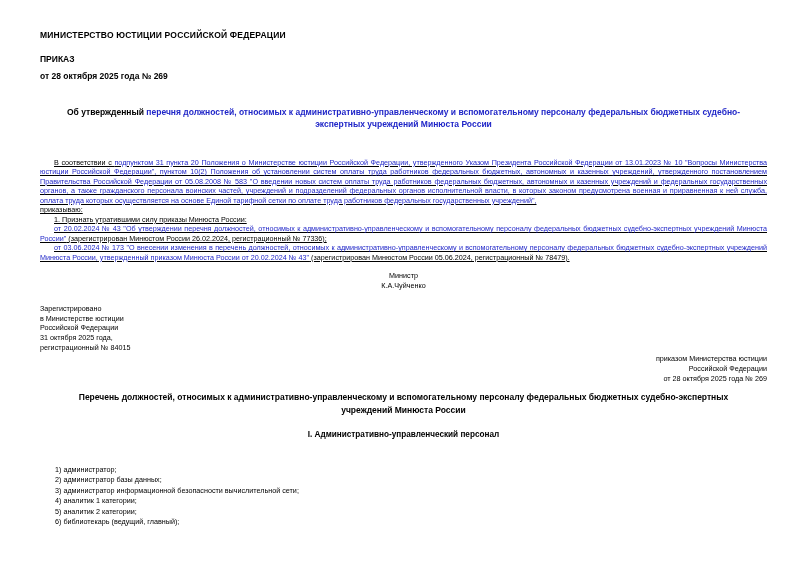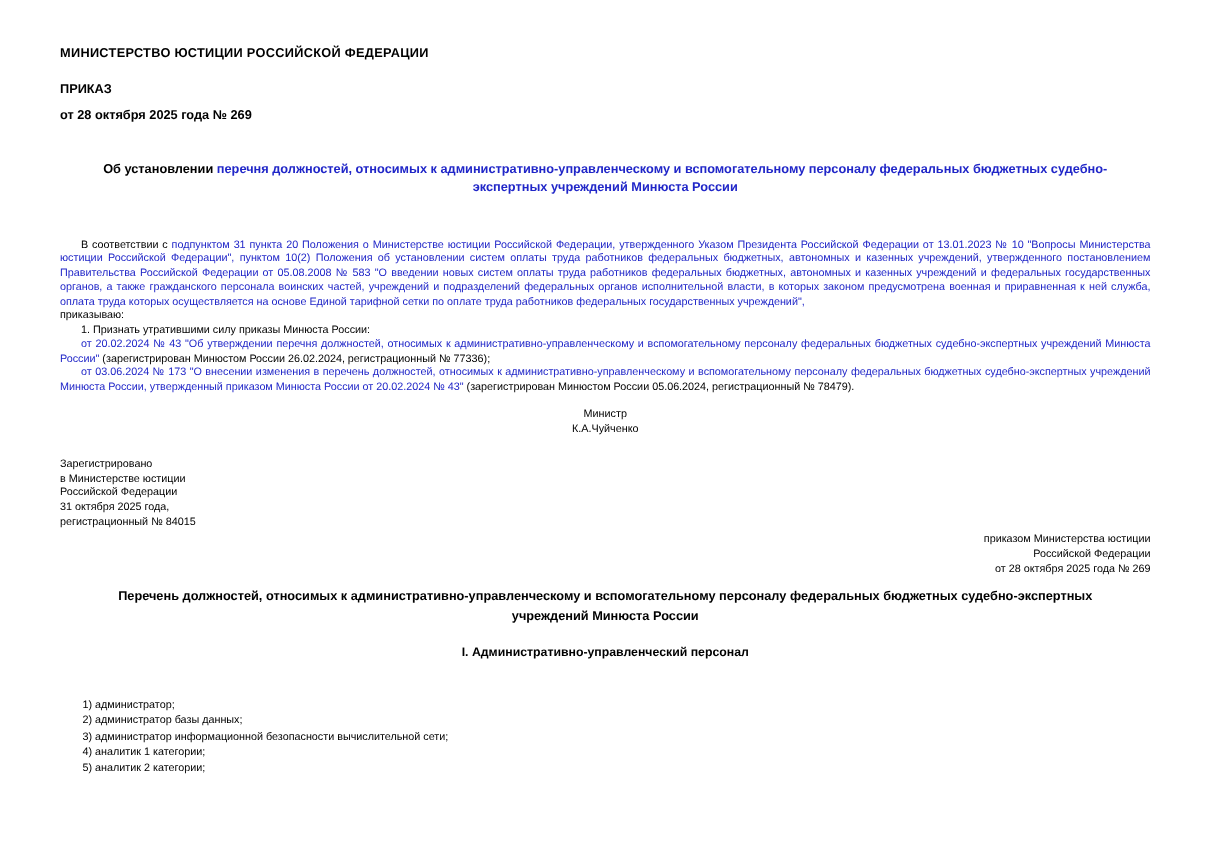--- a/index.html
+++ b/index.html
@@ -19,21 +19,21 @@
 
   
   .doc-title {
     margin-top: 25px; text-align: center; font-weight: bold;
     font-size: 8.5px; line-height: 1.45; padding: 0 8px;
   }
 
   .link { color: #2026c8; }
 
   
-  .doc-body { margin-top: 27px; font-size: 7.2px; line-height: 1.32; }
+  .doc-body { margin-top: 27px; font-size: 7.2px; line-height: 1.32; text-decoration: underline; }
   .doc-body p { margin: 0; text-align: justify; }
   .indent { text-indent: 14px; }
 
   
   .signature { margin-top: 9px; text-align: center; font-size: 7.2px; line-height: 1.35; }
 
   
   .registration { margin-top: 13px; font-size: 7.2px; line-height: 1.38; }
 
   
@@ -51,21 +51,21 @@
 <body>
 
 <div class="page">
 
   <div class="doc-header">
     <div class="ministry">МИНИСТЕРСТВО ЮСТИЦИИ РОССИЙСКОЙ ФЕДЕРАЦИИ</div>
     <div class="doc-type">ПРИКАЗ</div>
     <div class="doc-date">от 28 октября 2025 года № 269</div>
   </div>
 
-  <div class="doc-title"><span>Об установлении </span><span class="link">перечня должностей, относимых к административно-управленческому и вспомогательному персоналу федеральных бюджетных судебно-экспертных учреждений Минюста России</span></div>
+  <div class="doc-title"><span>Об утвержденный </span><span class="link">перечня должностей, относимых к административно-управленческому и вспомогательному персоналу федеральных бюджетных судебно-экспертных учреждений Минюста России</span></div>
 
   <div class="doc-body">
     <p class="indent"><span>В соответствии с </span><span class="link">подпунктом 31 пункта 20 Положения о Министерстве юстиции Российской Федерации, утвержденного Указом Президента Российской Федерации от 13.01.2023 № 10 "Вопросы Министерства юстиции Российской Федерации", пунктом 10(2) Положения об установлении систем оплаты труда работников федеральных бюджетных, автономных и казенных учреждений, утвержденного постановлением Правительства Российской Федерации от 05.08.2008 № 583 "О введении новых систем оплаты труда работников федеральных бюджетных, автономных и казенных учреждений и федеральных государственных органов, а также гражданского персонала воинских частей, учреждений и подразделений федеральных органов исполнительной власти, в которых законом предусмотрена военная и приравненная к ней служба, оплата труда которых осуществляется на основе Единой тарифной сетки по оплате труда работников федеральных государственных учреждений",</span></p>
     <p>приказываю:</p>
     <p class="indent">1. Признать утратившими силу приказы Минюста России:</p>
     <p class="indent"><span class="link">от 20.02.2024 № 43 "Об утверждении перечня должностей, относимых к административно-управленческому и вспомогательному персоналу федеральных бюджетных судебно-экспертных учреждений Минюста России"</span><span> (зарегистрирован Минюстом России 26.02.2024, регистрационный № 77336);</span></p>
     <p class="indent"><span class="link">от 03.06.2024 № 173 "О внесении изменения в перечень должностей, относимых к административно-управленческому и вспомогательному персоналу федеральных бюджетных судебно-экспертных учреждений Минюста России, утвержденный приказом Минюста России от 20.02.2024 № 43"</span><span> (зарегистрирован Минюстом России 05.06.2024, регистрационный № 78479).</span></p>
   </div>
 
   <div class="signature">
@@ -90,15 +90,16 @@
   <div class="annex-title">Перечень должностей, относимых к административно-управленческому и вспомогательному персоналу федеральных бюджетных судебно-экспертных учреждений Минюста России</div>
 
   <div class="annex-section">I. Административно-управленческий персонал</div>
 
   <div class="annex-list">
     <div>1) администратор;</div>
     <div>2) администратор базы данных;</div>
     <div>3) администратор информационной безопасности вычислительной сети;</div>
     <div>4) аналитик 1 категории;</div>
     <div>5) аналитик 2 категории;</div>
+    <div>6) библиотекарь (ведущий, главный);</div>
   </div>
 
 </div>
 
 </body></html>

